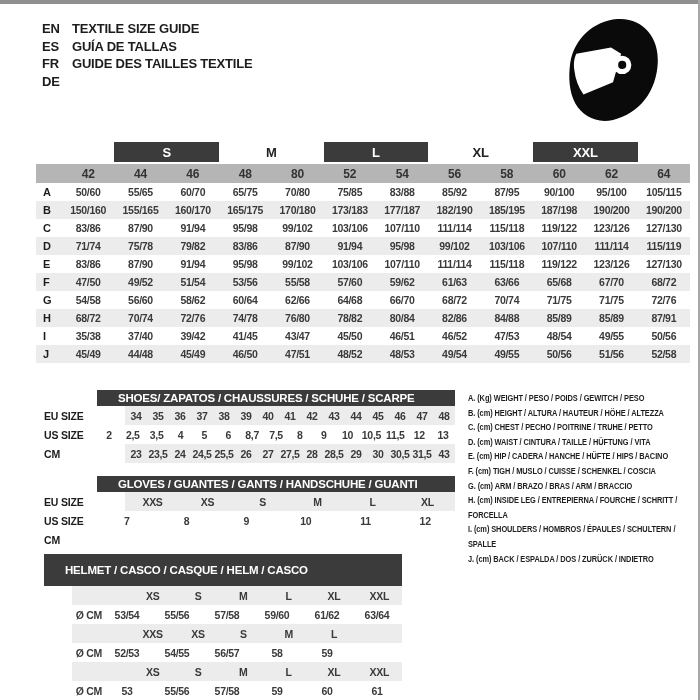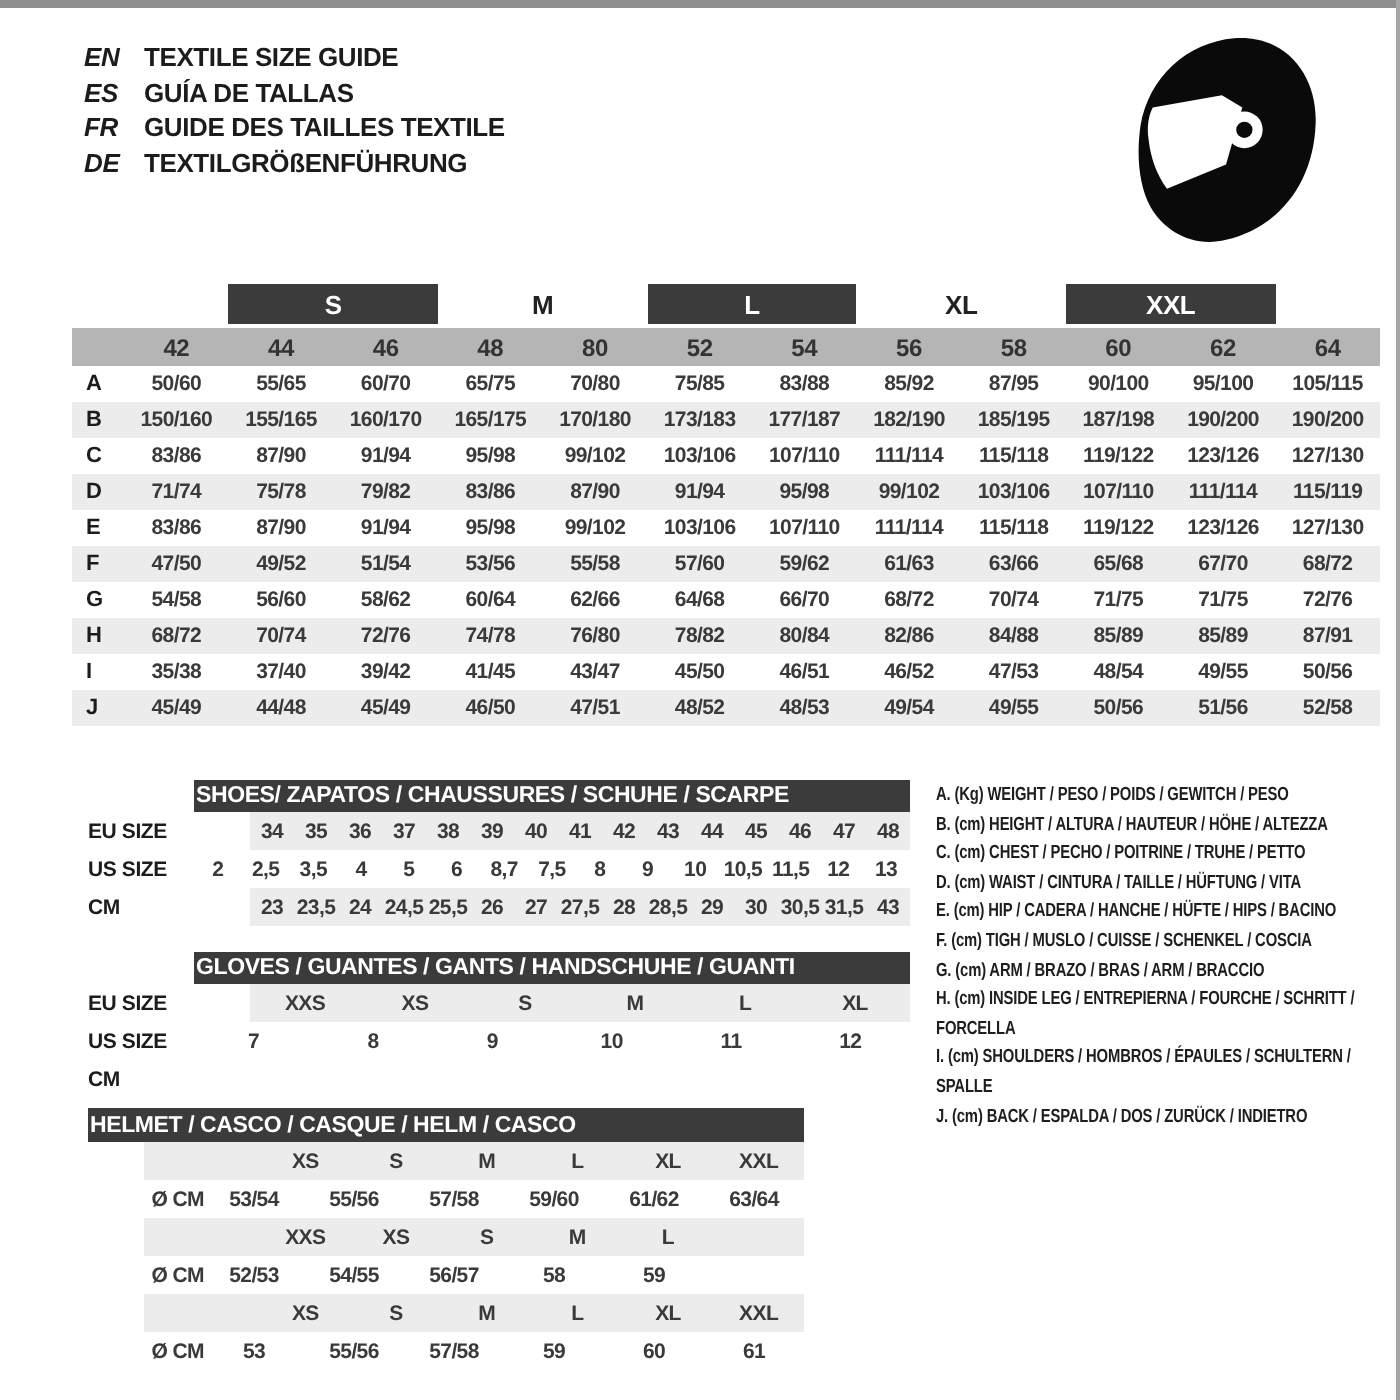--- a/index.html
+++ b/index.html
@@ -7,21 +7,21 @@
     width:700px; height:700px; background:#ffffff;
     font-family:"Liberation Sans", sans-serif;
     color:#2e2e2e; position:relative; overflow:hidden;
   }
   .edge-top { position:absolute; top:0; left:0; right:0; height:4px; background:#8f8f8f; }
   .edge-right { position:absolute; top:0; right:0; bottom:0; width:2px; background:#a6a6a6; }
 
   
   .langs { position:absolute; left:42px; top:20px; }
   .lang-row { display:flex; font-weight:bold; font-size:13px; line-height:17.5px; letter-spacing:-0.2px; color:#1c1c1c; }
-  .lang-code { width:30px;font-style:italic; }
+  .lang-code { width:30px; }
 
   
   .helmet-icon { position:absolute; left:560px; top:14px; width:104px; height:112px; }
 
   
   .main-table { position:absolute; left:36px; top:142px; width:654px; }
   .mt-cols { display:grid; grid-template-columns:26px repeat(12,1fr); }
   .mt-badges { height:20px; margin-bottom:2px; }
   .mt-badges div { display:flex; align-items:center; justify-content:center; font-weight:bold; font-size:13px; color:#222; letter-spacing:-0.2px; }
   .mt-badges .dark { background:#3b3b3b; color:#ffffff; }
@@ -31,21 +31,21 @@
   .mt-row > div { display:flex; align-items:center; justify-content:center; }
   #main-rows .mt-row:nth-child(even) { background:#ececec; }
   .mt-letter { justify-content:flex-start !important; padding-left:7px; font-size:11px; color:#1c1c1c; }
 
   
   .block { position:absolute; display:flex; }
   .block-labels { width:53px; font-weight:bold; font-size:10.5px; color:#1c1c1c; letter-spacing:-0.2px; }
   .block-labels .sp { height:16px; }
   .block-labels .lbl { height:19px; display:flex; align-items:center; }
   .block-table { width:358px; }
-  .bar { background:#3b3b3b; color:#fff; font-weight:bold; font-size:11.5px; height:16px; display:flex; align-items:center; padding-left:1px; letter-spacing:-0.2px; }
+  .bar { background:#3b3b3b; color:#fff; font-weight:bold; font-size:11.5px; height:16px; display:flex; align-items:center; padding-left:21px; letter-spacing:-0.2px; }
   .trow { display:grid; height:19px; align-items:center; font-weight:bold; font-size:10.5px; color:#3a3a3a; letter-spacing:-0.3px; text-align:center; }
   .trow.gray { background:#ececec;margin-left:28px; }
   .shoes-grid { grid-template-columns:repeat(15,1fr); }
   .gloves-grid { grid-template-columns:repeat(6,1fr); }
   .helmet-grid { grid-template-columns:58px repeat(6,1fr); }
   .helmet-grid .first { text-align:right; padding-left:6px; }
 
   
   .legend { position:absolute; left:468px; top:391px; width:300px;
             transform:scaleX(0.78); transform-origin:0 0;
@@ -66,21 +66,20 @@
     <div class="lang-row">
       <span class="lang-code">ES</span>
       <span>GUÍA DE TALLAS</span>
     </div>
     <div class="lang-row">
       <span class="lang-code">FR</span>
       <span>GUIDE DES TAILLES TEXTILE</span>
     </div>
     <div class="lang-row">
       <span class="lang-code">DE</span>
-      <span>TEXTILGRÖßENFÜHRUNG</span>
     </div>
   </div>
 
   <div class="helmet-icon">
     <svg viewBox="0 0 100 110" width="104" height="112">
       <path fill="#0a0a0a" d="M55,5 C80,3 96,23 95,47 C94,76 77,98 51,104 C35,108 21,100 14,88 C8,77 7,62 9,48 C13,24 32,7 55,5 Z"></path>
       <path fill="#ffffff" d="M13,55 C12,48 13,43 15,39 L49,33 L59,39 L51,67 L22,79 C17,72 14,64 13,55 Z"></path>
       <circle cx="60" cy="50" r="9" fill="#ffffff"></circle>
       <circle cx="60" cy="50" r="4" fill="#0a0a0a"></circle>
     </svg>
@@ -353,21 +352,21 @@
             <div>10</div>
             <div>11</div>
             <div>12</div>
           </div>
         </div>
     </div>
   </div>
 
   <div class="block" style="left:44px; top:554px;">
     <div class="block-table">
-      <div class="bar" style="height:17px;">HELMET / CASCO / CASQUE / HELM / CASCO</div>
+      <div class="bar" style="height:32px;">HELMET / CASCO / CASQUE / HELM / CASCO</div>
       <div id="helmet-rows">
           <div class="trow helmet-grid gray">
             <div class="first"></div>
             <div>XS</div>
             <div>S</div>
             <div>M</div>
             <div>L</div>
             <div>XL</div>
             <div>XXL</div>
           </div>

